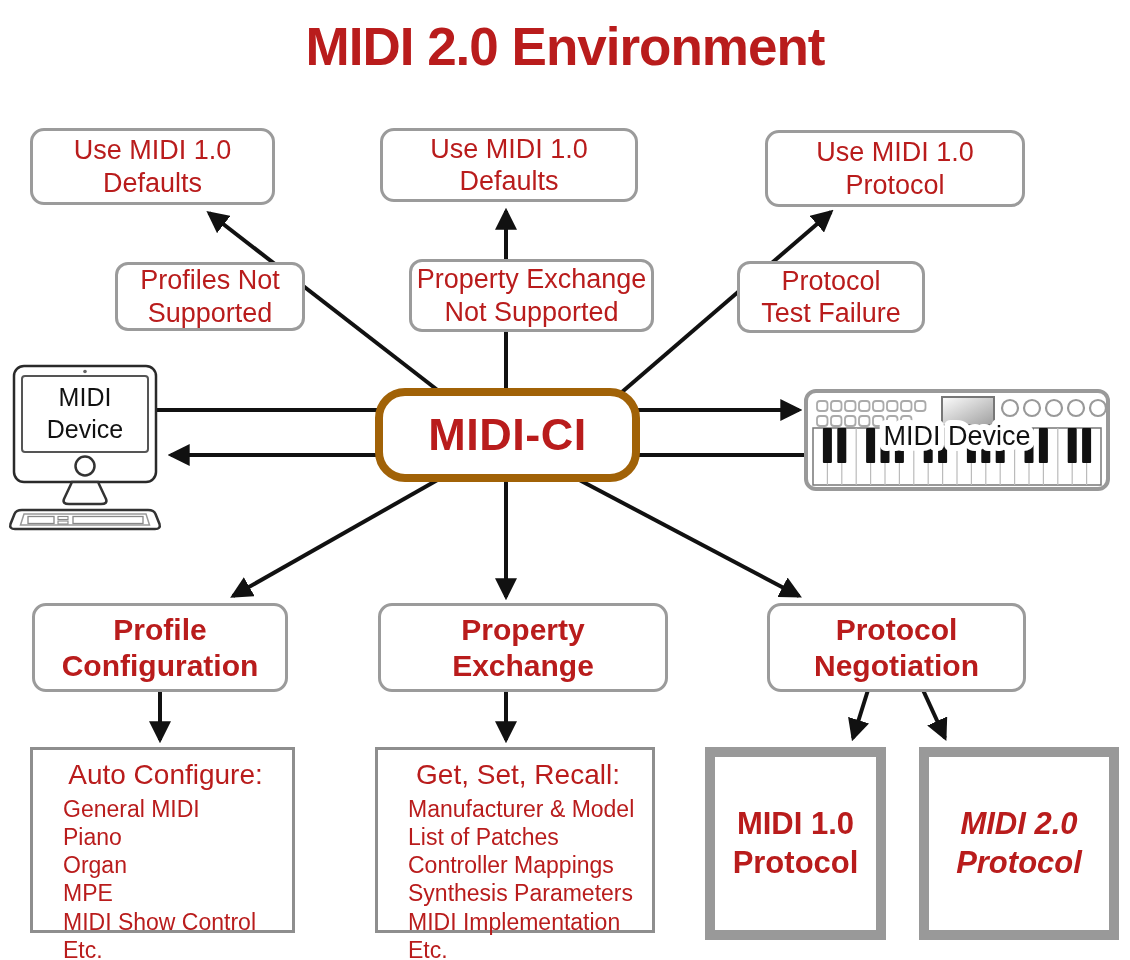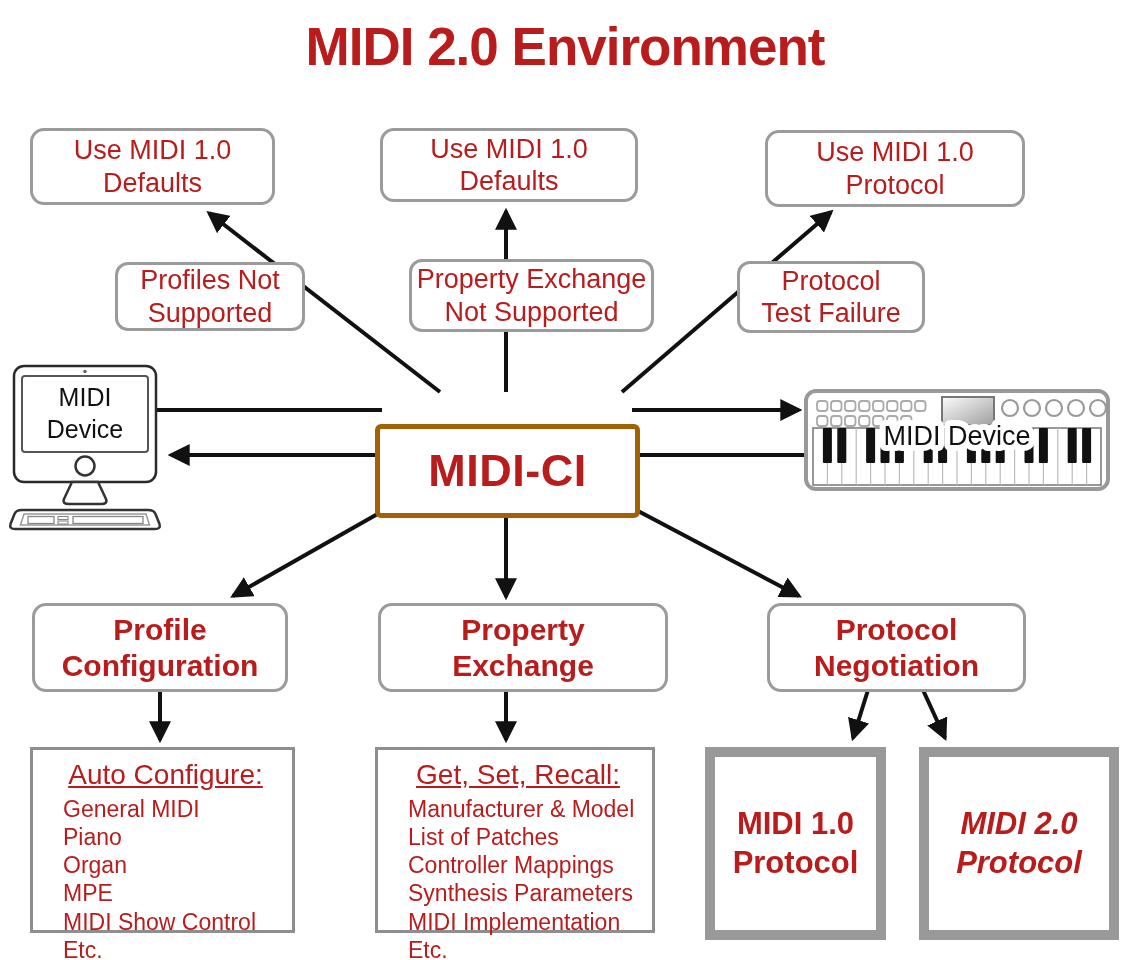--- a/index.html
+++ b/index.html
@@ -5,26 +5,26 @@
   html,body{margin:0;padding:0;background:#fff;}
   .canvas{position:relative;width:1130px;height:960px;background:#fff;overflow:hidden;
           font-family:"Liberation Sans","DejaVu Sans",sans-serif;color:#b91c1c;}
   .arrows{position:absolute;left:0;top:0;z-index:1;}
   .title{position:absolute;left:0;top:16px;width:100%;text-align:center;margin:0;
          font-size:53px;font-weight:bold;letter-spacing:-1px;z-index:2;}
   .box{position:absolute;background:#fff;border:3px solid #9b9b9b;border-radius:14px;
        display:flex;flex-direction:column;align-items:center;justify-content:center;
        text-align:center;font-size:27px;line-height:1.2;z-index:2;box-sizing:border-box;}
   .box.bold{font-weight:bold;font-size:30px;}
-  .box.midi-ci{border:5px solid #a16207;border-radius:6px;font-weight:bold;
-               font-size:45px;letter-spacing:.5px;margin-top:36px;}
+  .box.midi-ci{border:8px solid #a16207;border-radius:30px;font-weight:bold;
+               font-size:45px;letter-spacing:.5px;}
   .box.thick{border:10px solid #999;border-radius:0;font-weight:bold;font-size:31px;line-height:1.25;}
   .box.detail{border-radius:0;border:3px solid #8e8e8e;align-items:stretch;
               justify-content:flex-start;text-align:left;padding:8px 8px 0 14px;}
-  .detail .hdr{text-align:center;font-size:28px;margin-bottom:3px;text-decoration:underline;}
+  .detail .hdr{text-align:center;font-size:28px;margin-bottom:3px;}
   .detail .item{font-size:23px;line-height:1.23;margin-left:16px;}
   svg text{font-family:"Liberation Sans","DejaVu Sans",sans-serif;}
   .dev{position:absolute;z-index:2;}
 </style>
 </head>
 <body>
 
 <div class="canvas">
 
   <svg class="arrows" width="1130" height="960" viewBox="0 0 1130 960">

